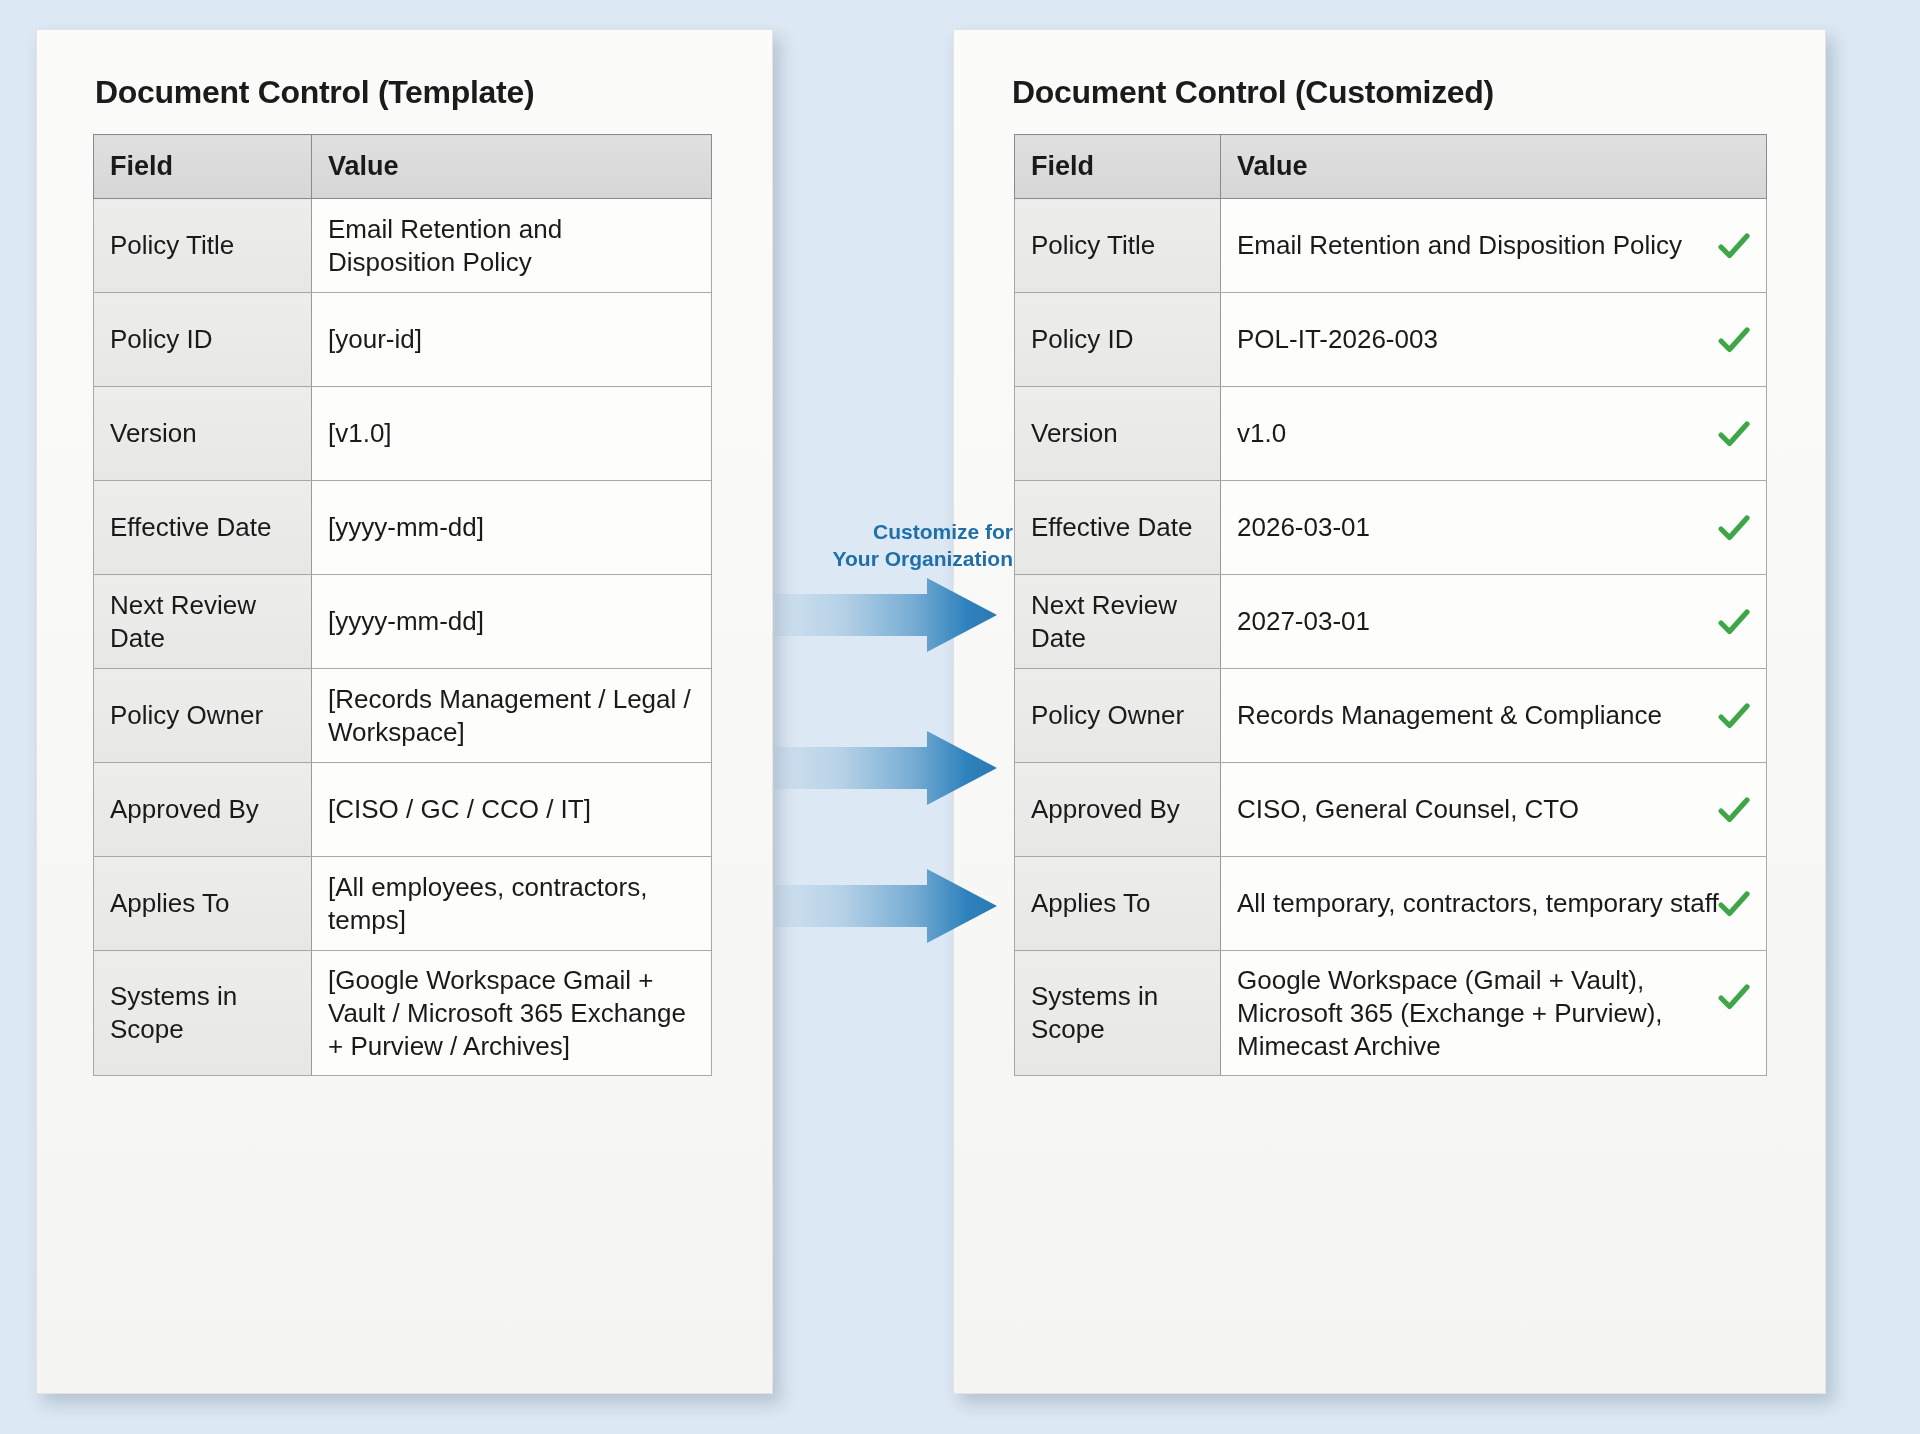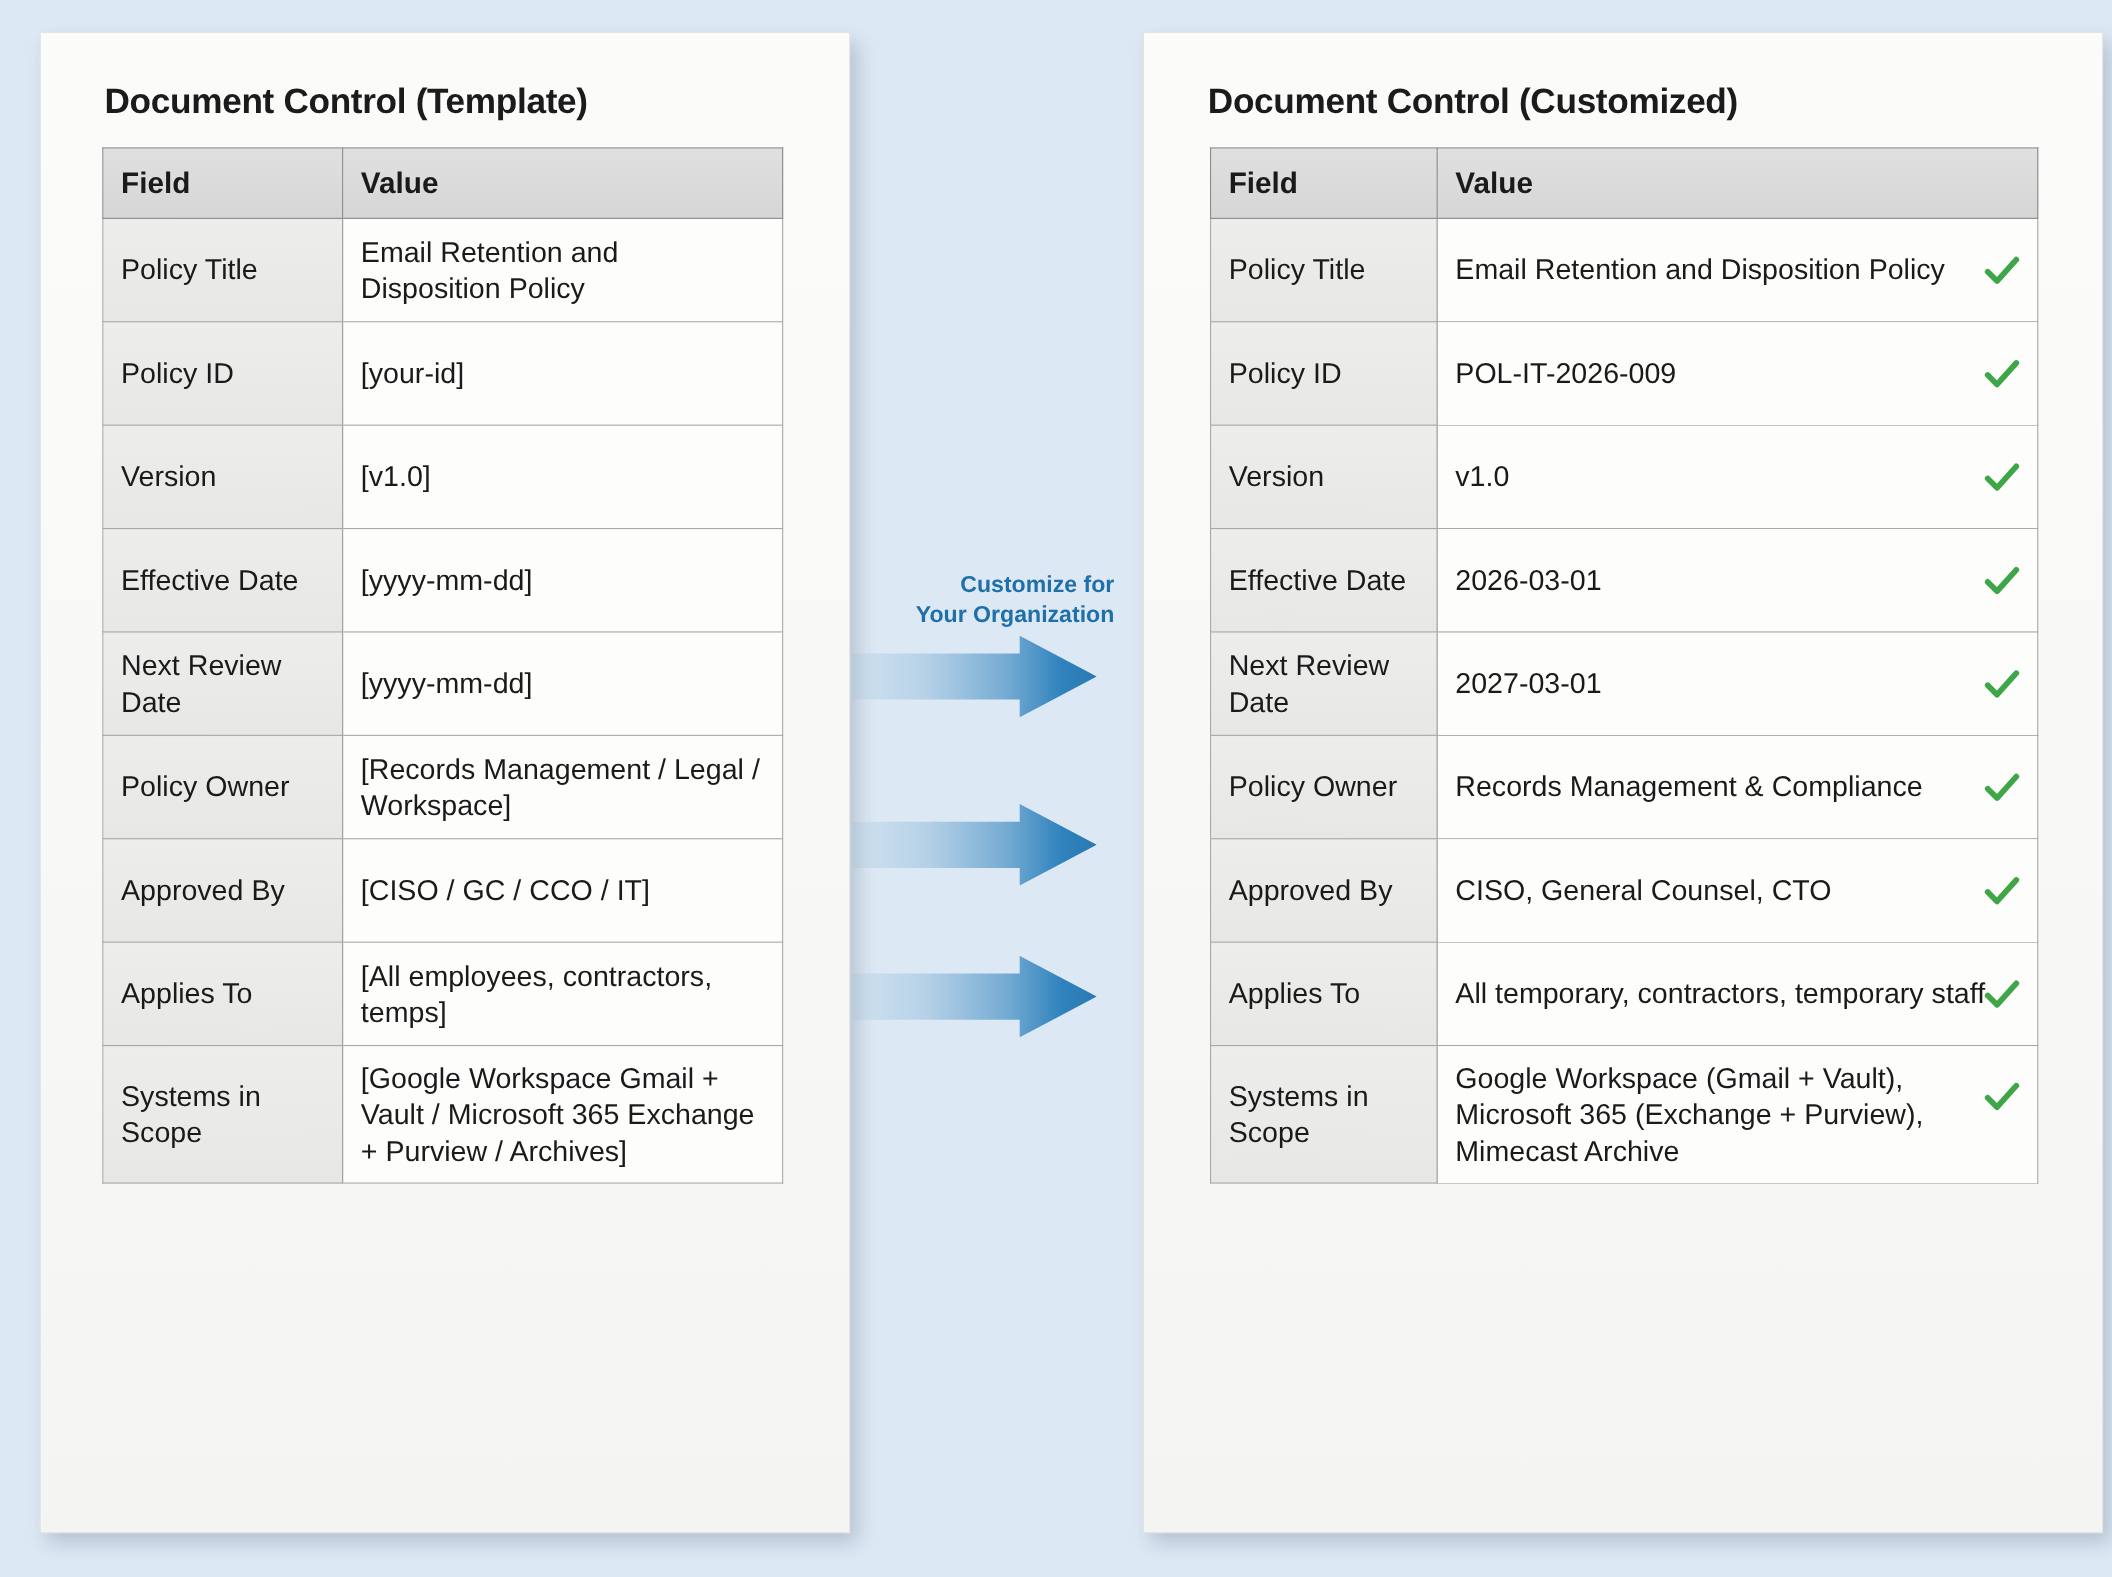--- a/index.html
+++ b/index.html
@@ -25,21 +25,21 @@
   .card {
     position: absolute;
     top: 29px;
     height: 1363px;
     background:
       linear-gradient(180deg, #fbfbfa 0%, #f8f8f7 55%, #f4f4f3 100%);
     border: 1px solid #e3e3e1;
     box-shadow: 7px 9px 16px rgba(40, 60, 85, 0.22);
   }
   .card--left  { left: 36px;   width: 735px; }
-  .card--right { left: 1039px; width: 871px; }
+  .card--right { left: 953px; width: 871px; }
 
   .card-title {
     position: absolute;
     left: 0;
     right: 0;
     top: 44px;
     padding: 0 58px;
     box-sizing: border-box;
     font-size: 32px;
     font-weight: bold;
@@ -286,21 +286,21 @@
             <span class="check-icon">
               <svg viewBox="0 0 36 36" aria-hidden="true">
                   <path d="M5 19 L13.5 27.5 L31 8" fill="none" stroke="#3fa648" stroke-width="5.2" stroke-linecap="round" stroke-linejoin="round"></path>
                 </svg>
             </span>
           </td>
         </tr>
         <tr class="row-h-1">
           <td class="field-cell">Policy ID</td>
           <td class="value-cell value-with-check">
-            <span>POL-IT-2026-009</span>
+            <span>POL-IT-2026-003</span>
             <span class="check-icon">
               <svg viewBox="0 0 36 36" aria-hidden="true">
                   <path d="M5 19 L13.5 27.5 L31 8" fill="none" stroke="#3fa648" stroke-width="5.2" stroke-linecap="round" stroke-linejoin="round"></path>
                 </svg>
             </span>
           </td>
         </tr>
         <tr class="row-h-1">
           <td class="field-cell">Version</td>
           <td class="value-cell value-with-check">

